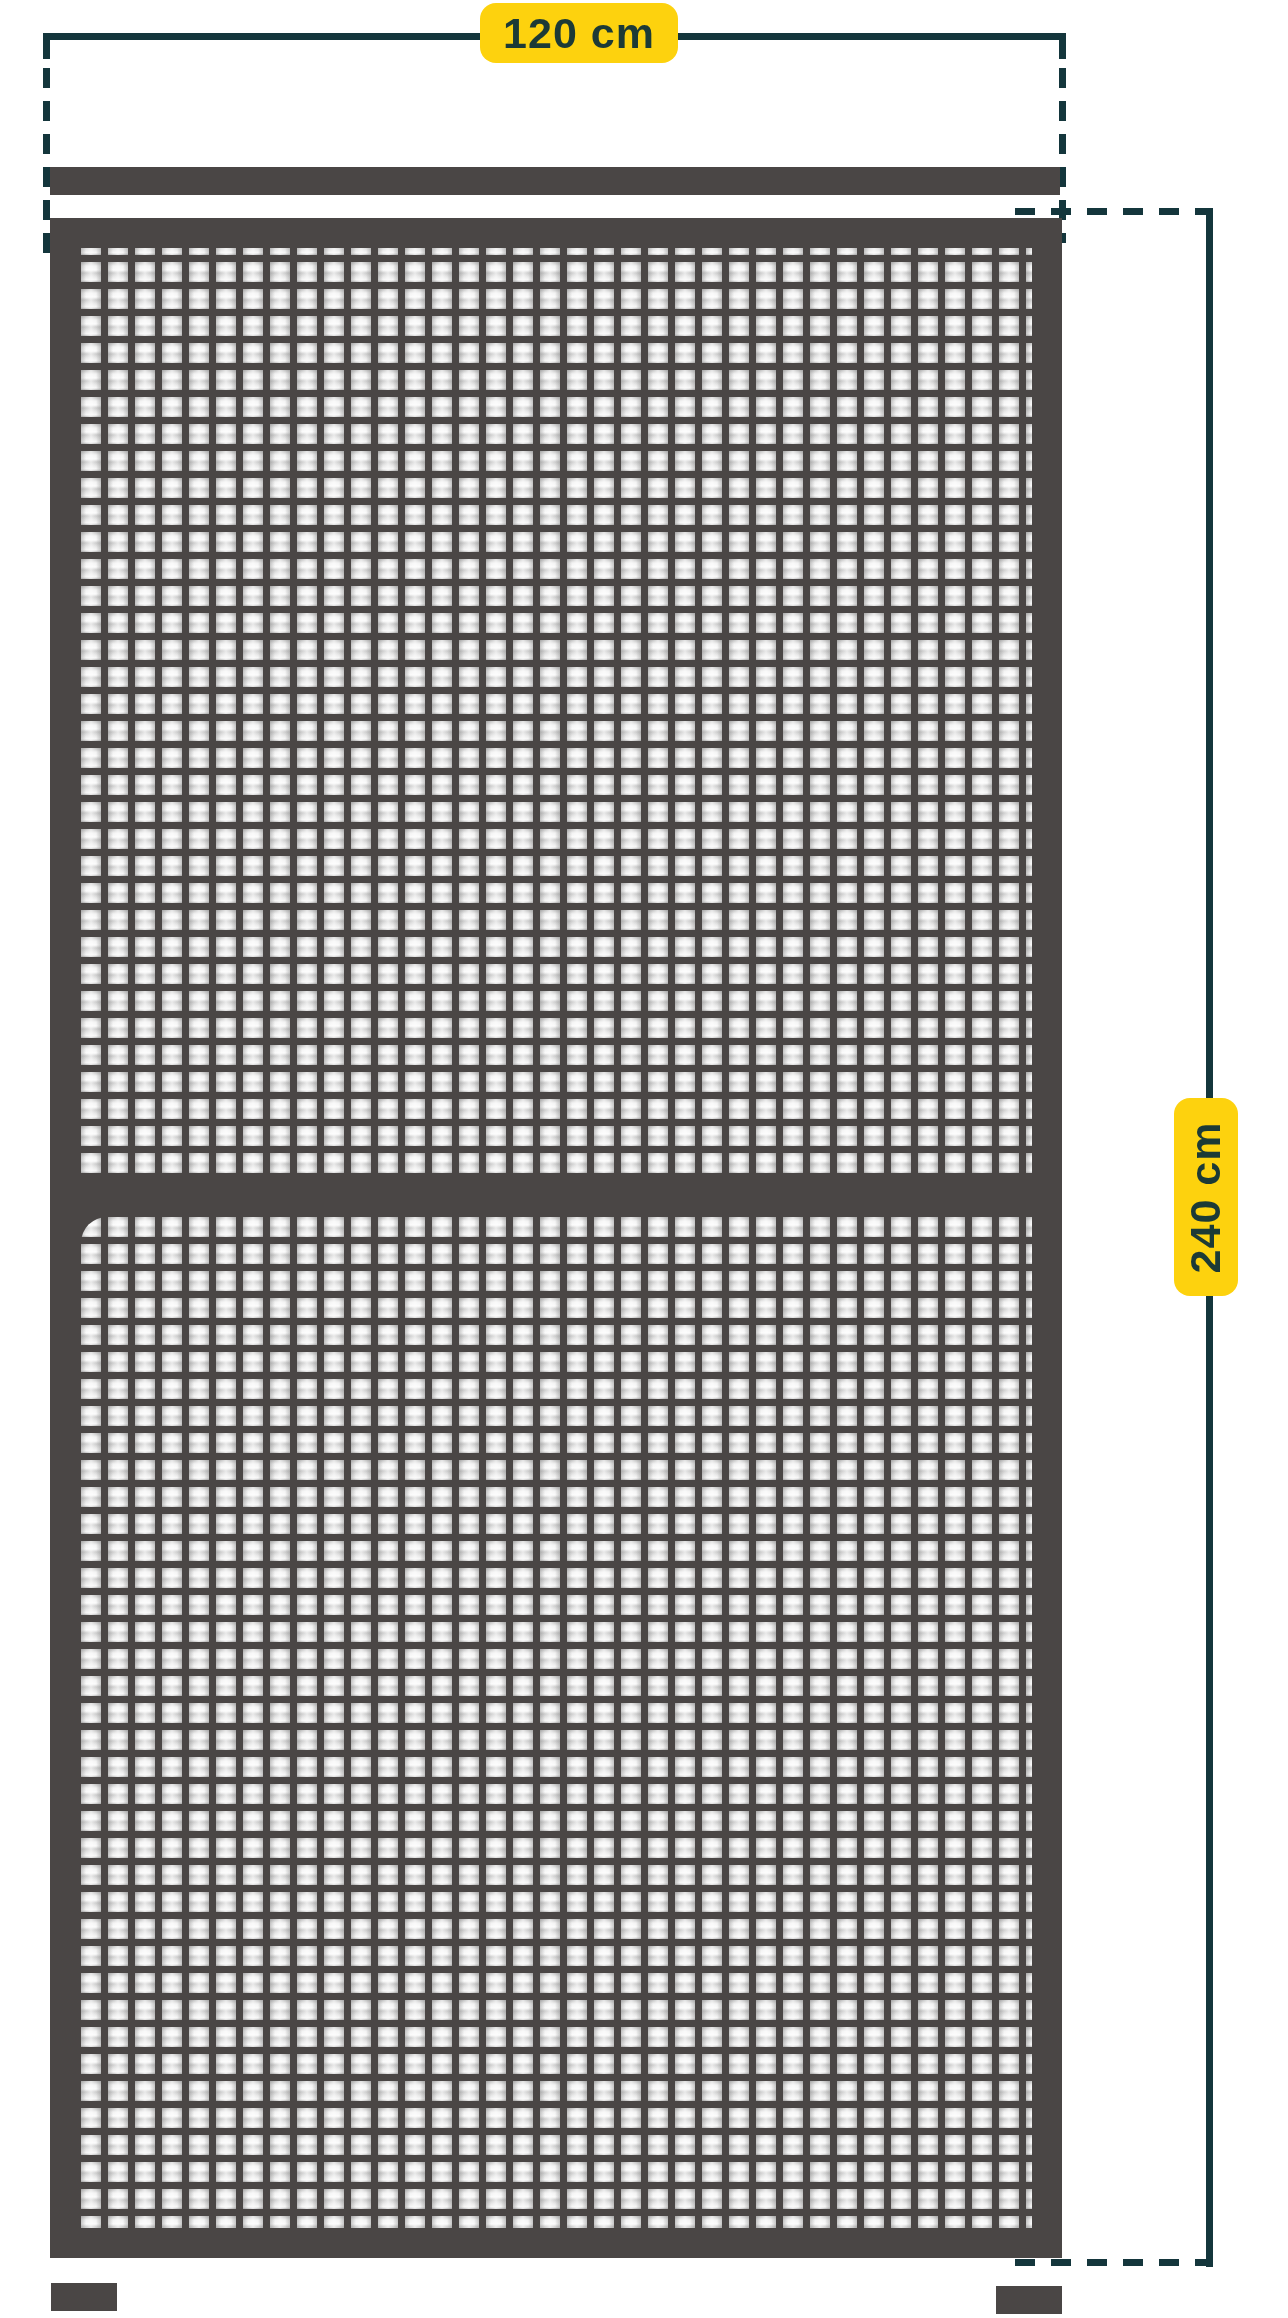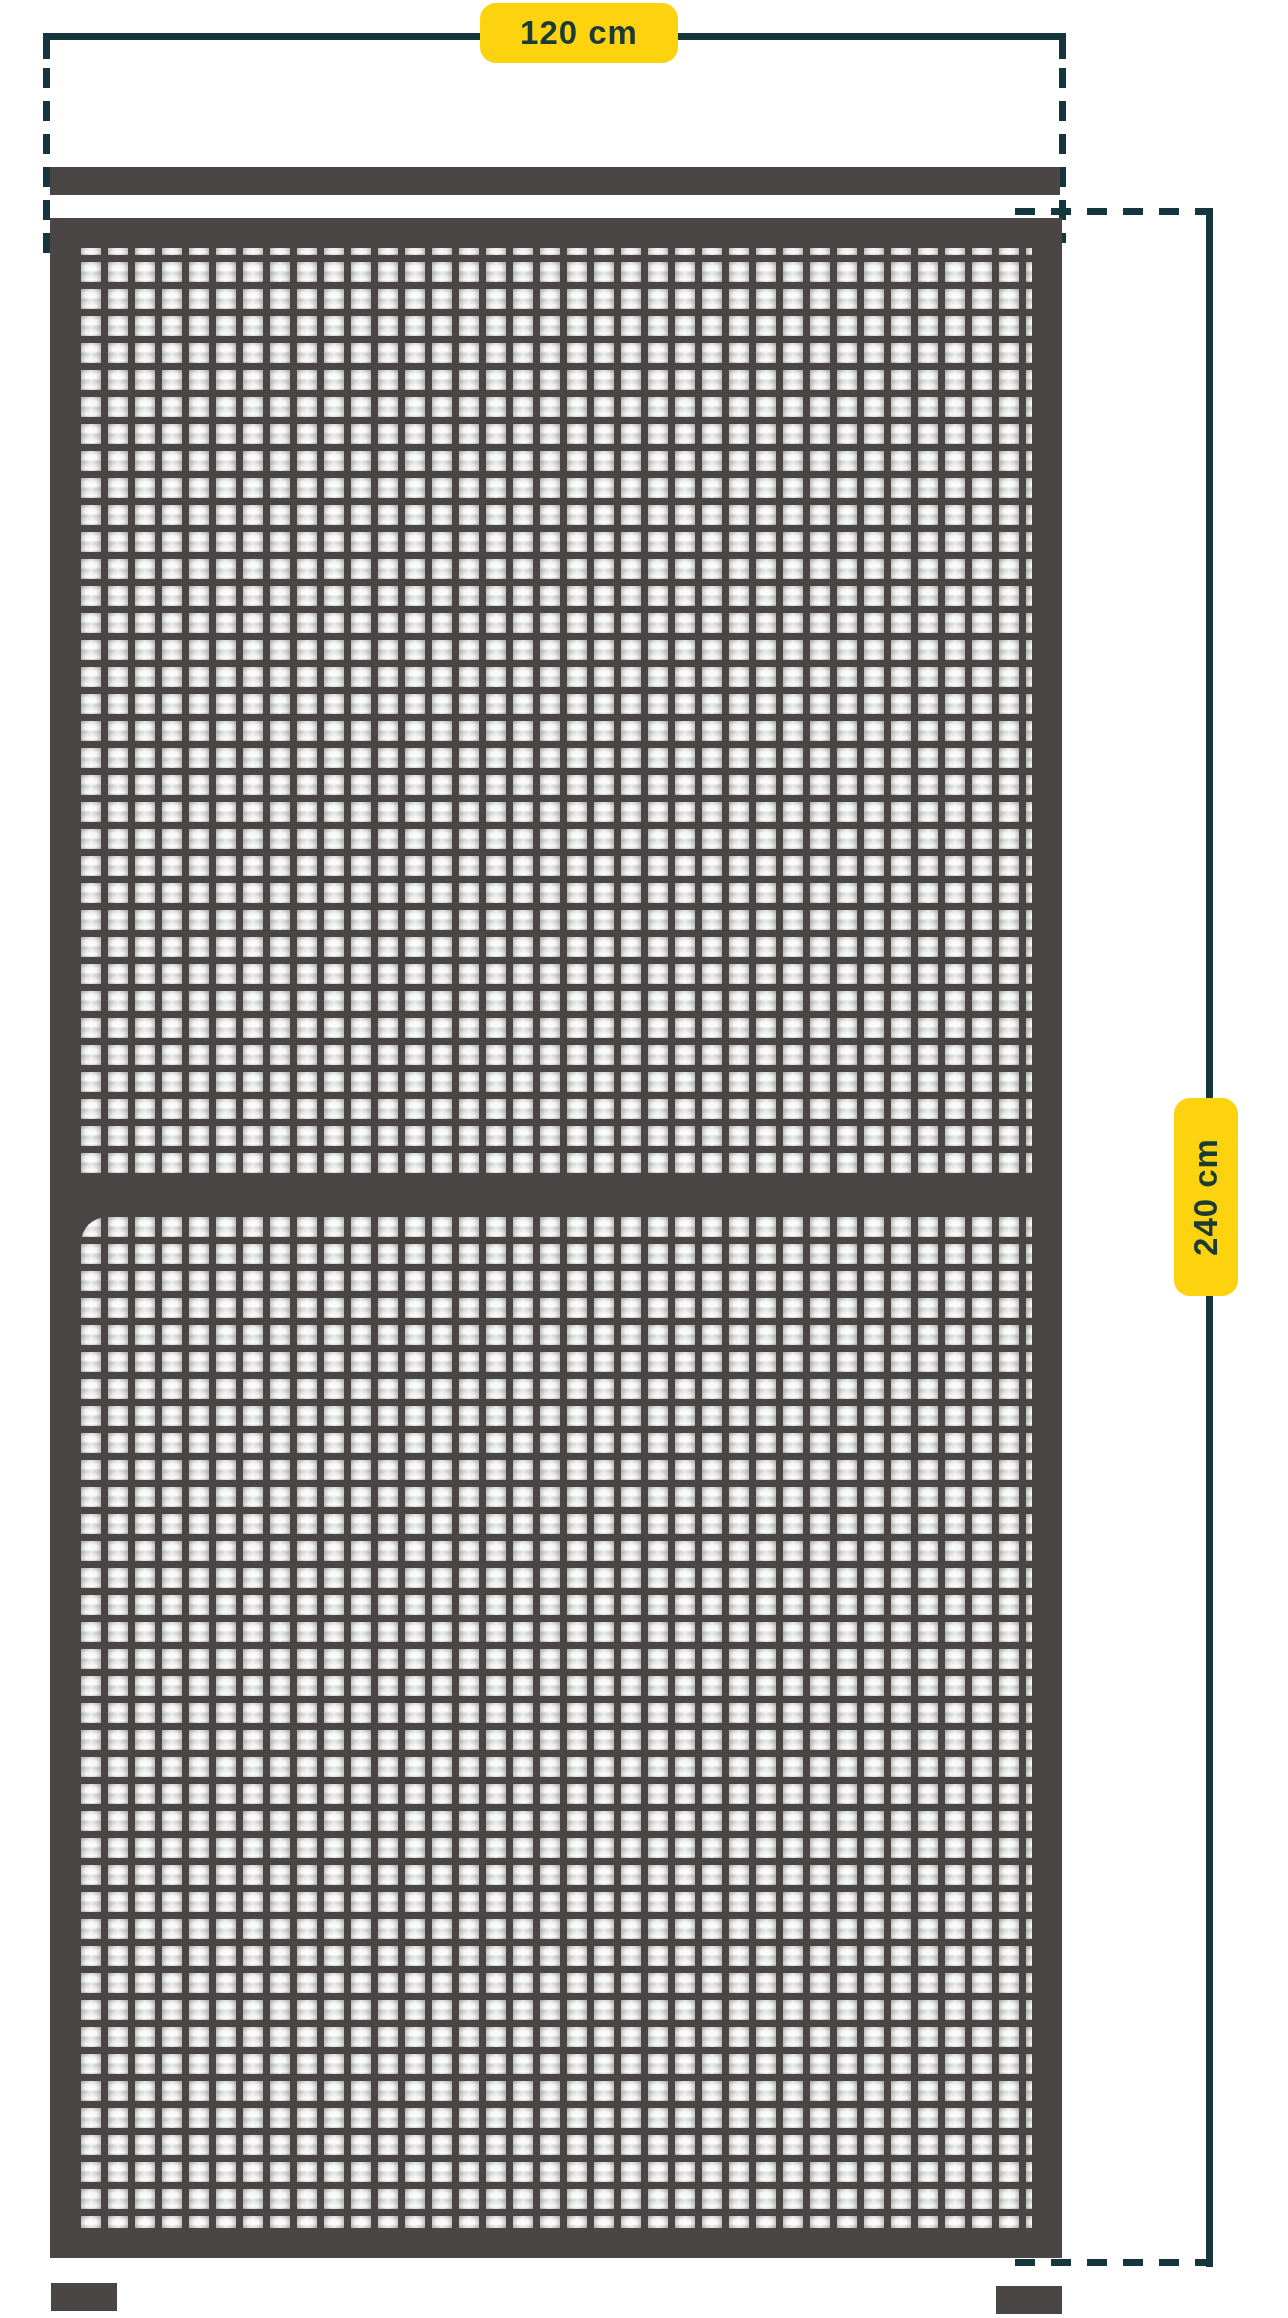--- a/index.html
+++ b/index.html
@@ -32,21 +32,21 @@
     background:repeating-linear-gradient(to right,
       var(--dimension-line-color) 0 20px, transparent 20px 36px);
   }
 
   
   .dim-label{
     background:var(--label-bg-color);
     color:var(--label-text-color);
     border-radius:16px;
     display:flex;align-items:center;justify-content:center;
-    font-size:33px;font-weight:600;letter-spacing:1px;
+    font-size:43px;font-weight:600;letter-spacing:1px;
     white-space:nowrap;
   }
   .dim-label.vertical span{transform:rotate(-90deg);}
 
   
   .rail{background:var(--frame-color);}
   .frame{background:var(--frame-color);}
   .mesh{
     background-color:#cfcfcf;
     background-image:

